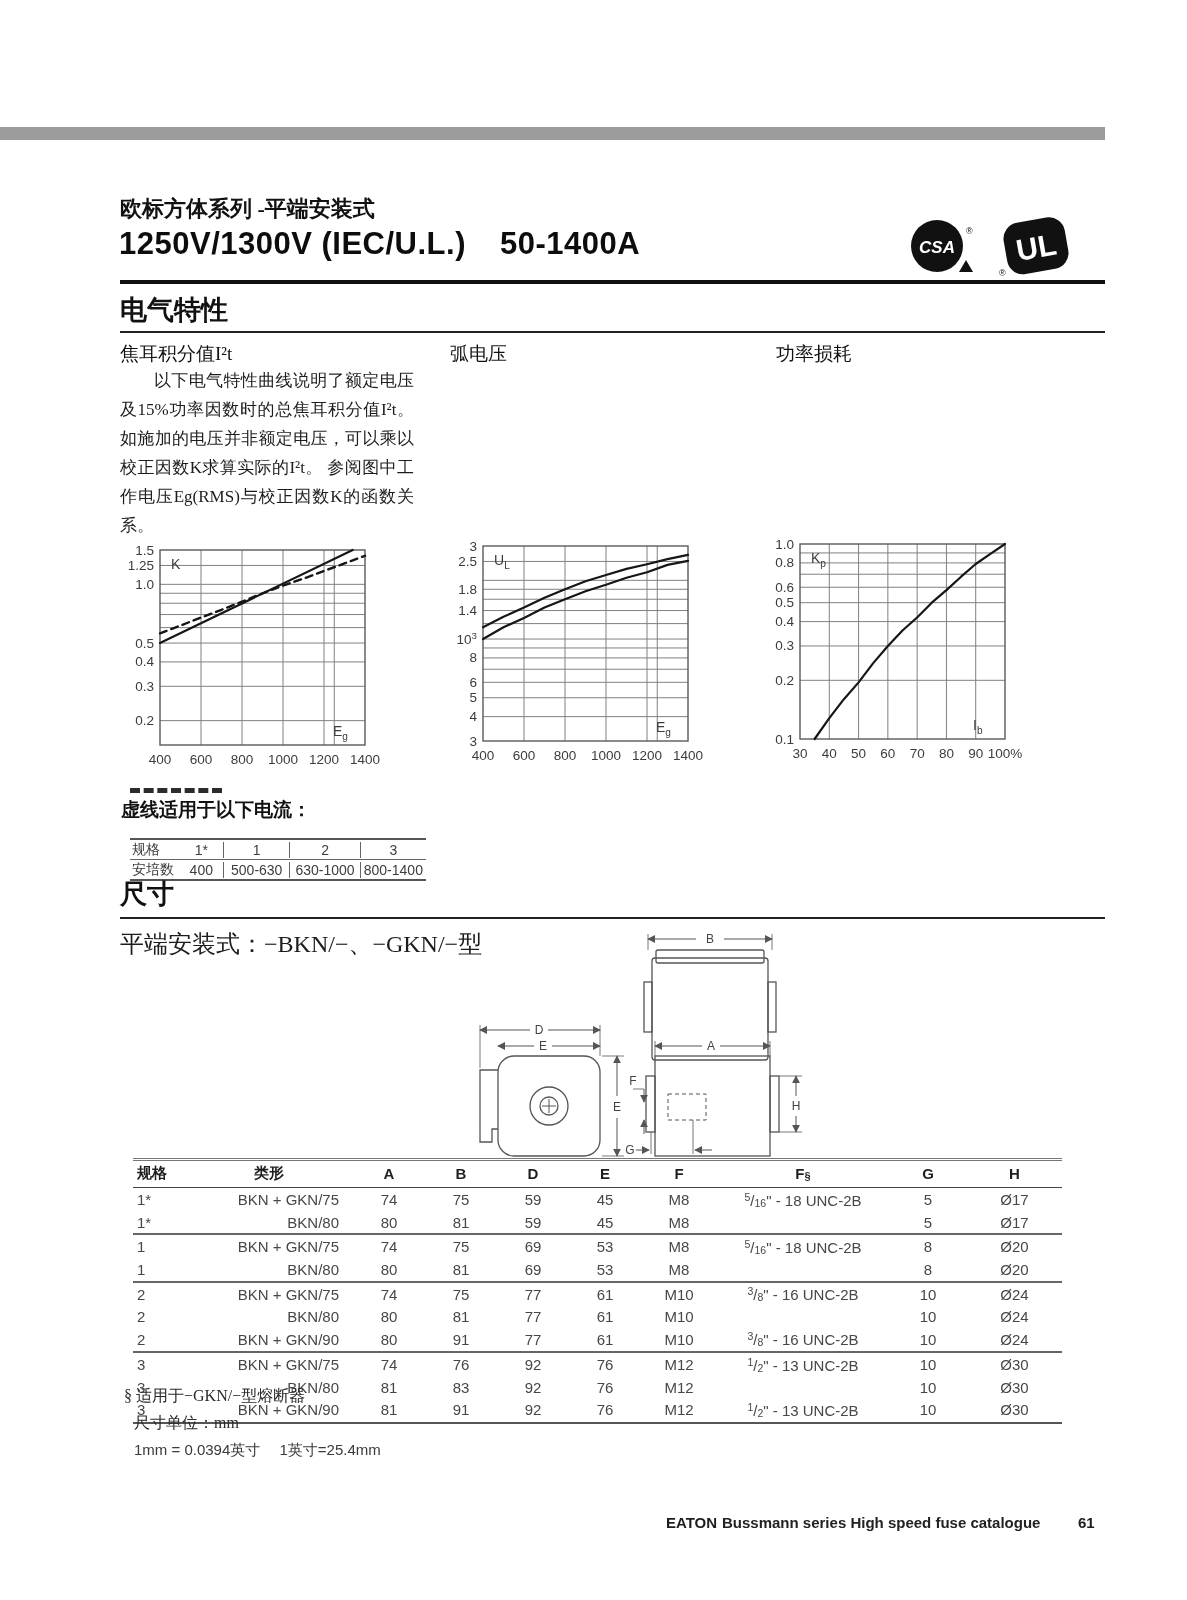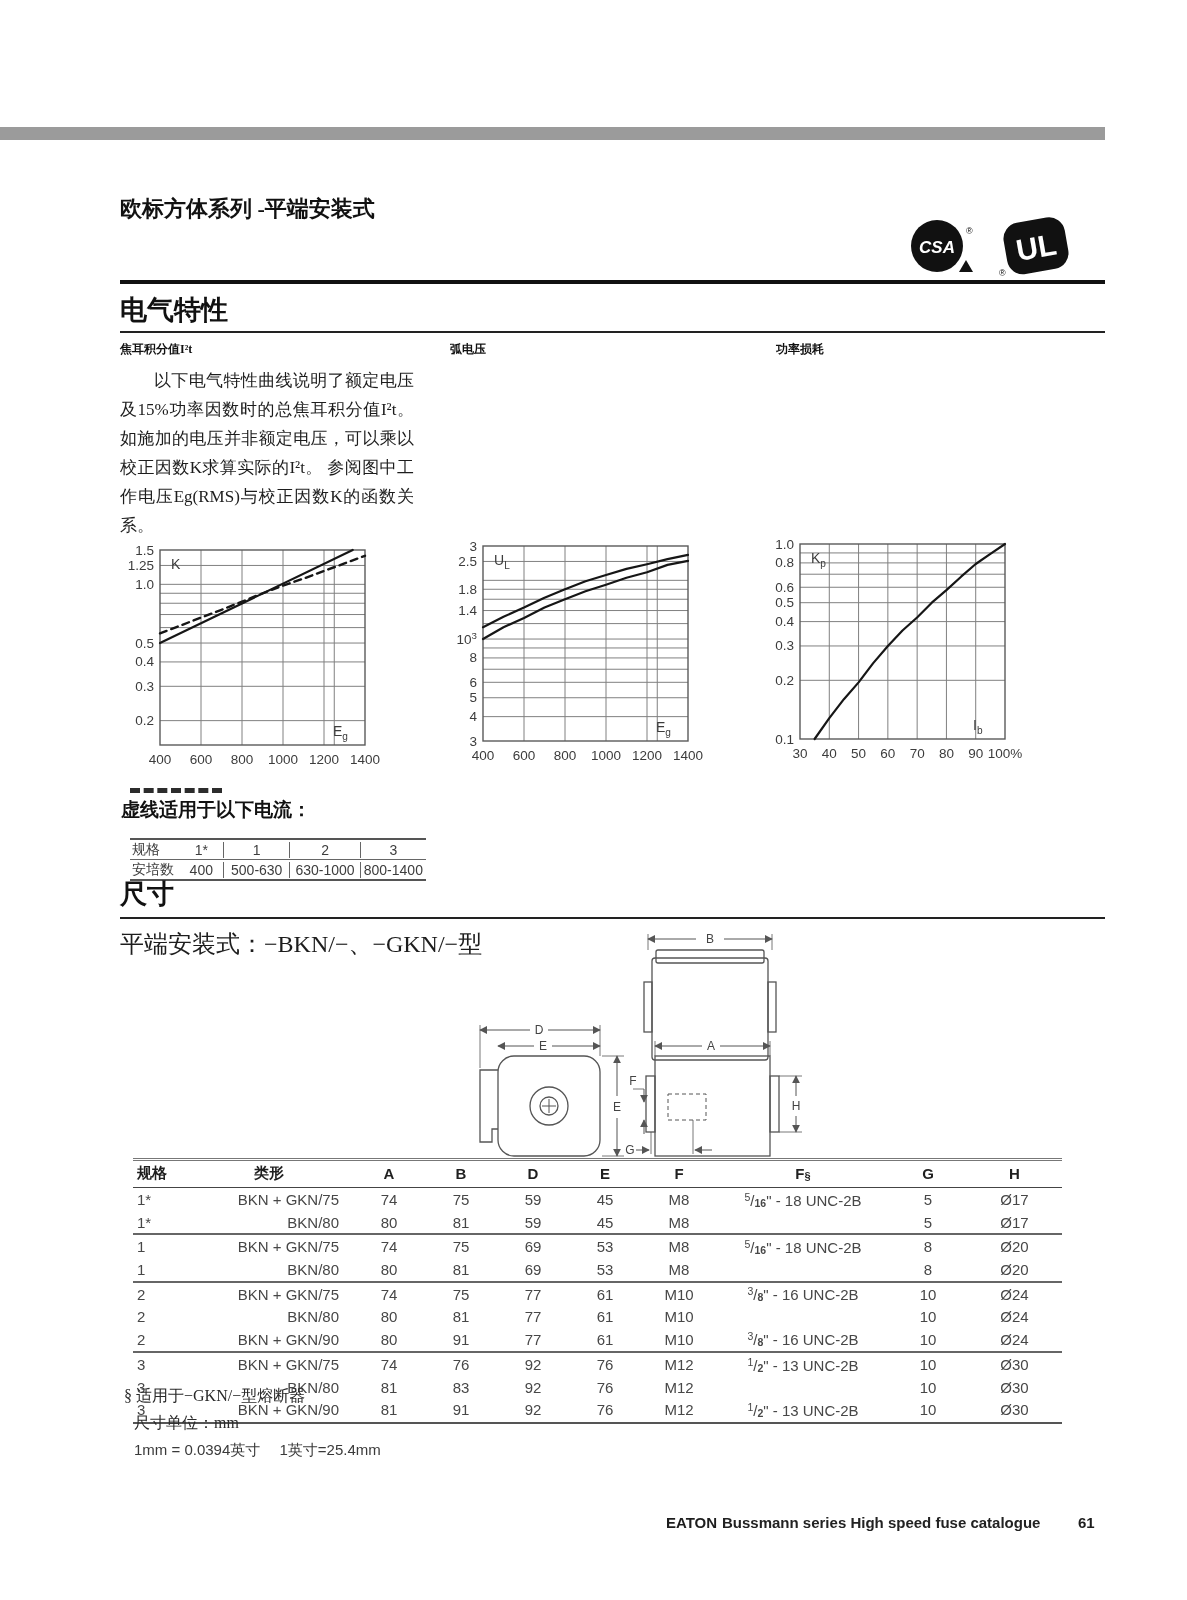--- a/index.html
+++ b/index.html
@@ -15,21 +15,21 @@
   
   .subtitle{left:120px;top:194px;font-family:"Liberation Serif","DejaVu Serif",serif;
             font-size:22px;font-weight:bold;color:#111;}
   .title{left:119px;top:226px;font-size:31px;font-weight:bold;color:#0d0d0d;letter-spacing:.5px;}
   .title .gap{display:inline-block;width:34px;}
   .rule-thick{left:120px;top:280px;width:985px;height:4px;background:#111;}
 
   .sec-heading{font-family:"Liberation Serif","DejaVu Serif",serif;font-size:27px;font-weight:bold;color:#111;}
   .rule-thin{height:2px;background:#222;}
 
-  .col-title{font-family:"Liberation Serif","DejaVu Serif",serif;font-size:12px;font-weight:bold;color:#111;text-align:center;}
+  .col-title{font-family:"Liberation Serif","DejaVu Serif",serif;font-size:19px;font-weight:normal;color:#111;text-align:center;}
   .col-body{font-family:"Liberation Serif","DejaVu Serif",serif;font-size:17px;line-height:29px;
             text-align:justify;text-indent:2em;color:#1d1d1d;}
 
   .chart{width:300px;height:240px;}
 
   .dash-swatch{left:130px;top:788px;width:92px;height:0;border-top:5px dashed #2c2c2c;}
   .dash-label{left:121px;top:797px;font-family:"Liberation Serif","DejaVu Serif",serif;
               font-size:19px;font-weight:bold;color:#111;}
 
   
@@ -49,41 +49,44 @@
   
   .dims-table{left:133px;top:1158px;border-collapse:collapse;width:929px;font-size:15px;color:#474747;}
   .dims-table th{font-weight:bold;color:#1f1f1f;padding:3px 2px 4px;border-bottom:1.5px solid #444;}
   .dims-table td{padding:2.5px 2px;}
   .dims-table .c0{text-align:left;padding-left:4px;}
   .dims-table .c1{text-align:right;padding-right:14px;}
   .dims-table .cc{text-align:center;}
   .dims-table{border-top:3px double #777;border-bottom:2px solid #555;}
   .dims-table tr.group-end td{border-bottom:2px solid #666;}
   .fr-num{font-size:10.5px;vertical-align:0.5em;}
-  .fr-den{font-size:10.5px;vertical-align:-0.05em;font-weight:bold;}
+  .fr-den{font-size:10.5px;vertical-align:-0.05em;}
   .hdr-sec{font-size:11px;vertical-align:-0.1em;}
 
   .note{font-family:"Liberation Serif","DejaVu Serif",serif;font-size:16px;color:#2a2a2a;}
   .note.mono{font-family:"Liberation Sans","DejaVu Sans",sans-serif;font-size:15px;color:#3a3a3a;}
 
   .footer{left:0;top:1514px;width:1100px;font-size:15px;color:#1d1d1d;}
   .footer .brand{position:absolute;left:666px;font-weight:bold;}
   .footer .cat{position:absolute;left:722px;font-weight:bold;color:#222;}
   .footer .pg{position:absolute;left:1078px;font-weight:bold;}
 
   svg text{font-family:"Liberation Sans","DejaVu Sans",sans-serif;}
 </style>
 </head>
 <body>
 
 <div class="page">
 
   <div class="abs graybar"></div>
 
   <div class="abs subtitle">欧标方体系列 -平端安装式</div>
+  <div class="abs title">
+    <span>1250V/1300V (IEC/U.L.)</span><span class="gap"></span><span>50-1400A</span>
+  </div>
 
   <svg class="abs" style="left:905px;top:216px;" width="170" height="64" viewBox="0 0 170 64">
     <g>
       <circle cx="32" cy="30" r="26" fill="#111"></circle>
       <text x="32" y="37" font-size="17" font-weight="bold" font-style="italic" fill="#fff" text-anchor="middle">CSA</text>
       <text x="61" y="18" font-size="9" fill="#111">®</text>
       <polygon points="54,56 68,56 61,44" fill="#111"></polygon>
     </g>
     <g transform="translate(92,0)">
       <text x="2" y="60" font-size="9" fill="#111">®</text>

